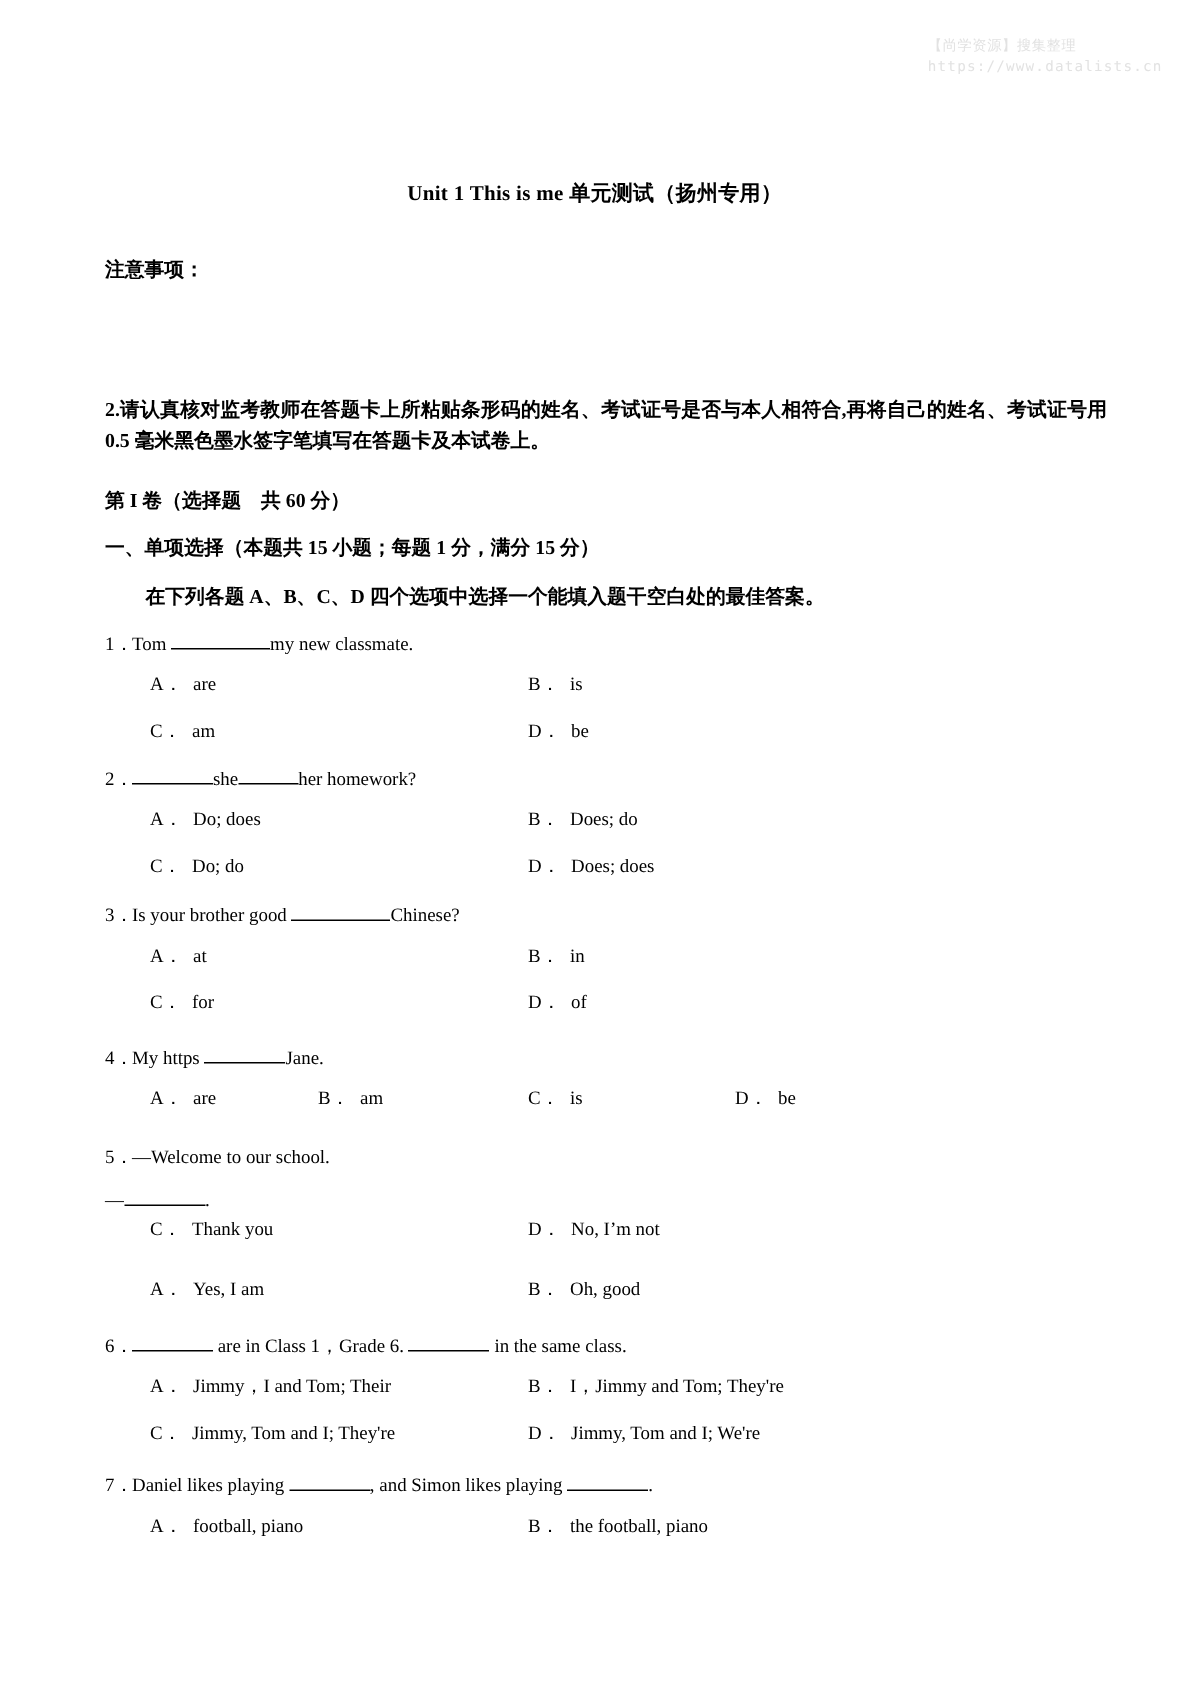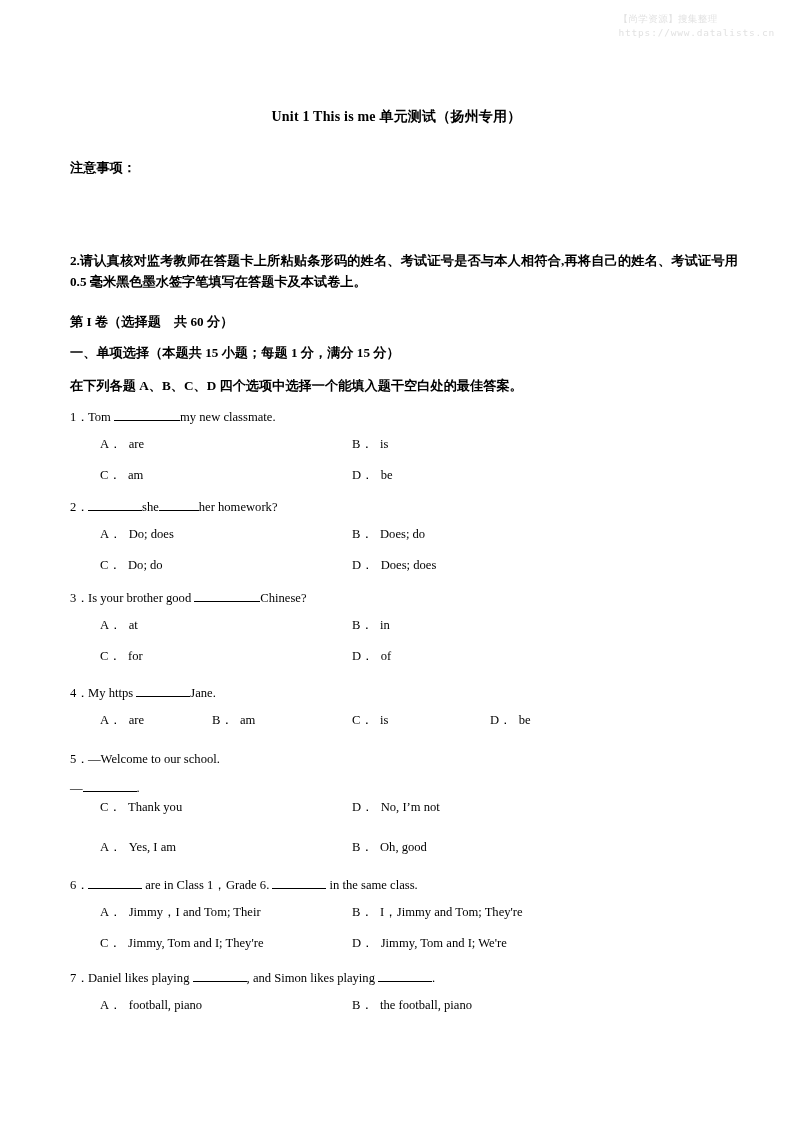--- a/index.html
+++ b/index.html
@@ -36,21 +36,21 @@
     font-family: "DejaVu Sans Mono", monospace;
     font-size: 9.5px;
     letter-spacing: 0.8px;
     display: block;
   }
 
   
   .page {
     position: absolute;
     left: 0;
-    top: 0;
+    top: 12px;
     width: 793px;
     height: 831px;
     border-radius: 11px;
   }
 
   .doc-title {
     position: absolute;
     left: 0;
     top: 108px;
     width: 793px;
@@ -136,21 +136,21 @@
     <span class="wm-line2">https://www.datalists.cn</span>
   </div>
 
   <div class="doc-title">Unit 1 This is me 单元测试（扬州专用）</div>
 
   <div class="block" style="top:157px;">注意事项：</div>
   <div class="block" style="top:250px;">2.请认真核对监考教师在答题卡上所粘贴条形码的姓名、考试证号是否与本人相符合,再将自己的姓名、考试证号用 0.5 毫米黑色墨水签字笔填写在答题卡及本试卷上。</div>
 
   <div class="block centered" style="top:311px;">第 I 卷（选择题　共 60 分）</div>
   <div class="block" style="top:342px;">一、单项选择（本题共 15 小题；每题 1 分，满分 15 分）</div>
-  <div class="block" style="top:375px;">在下列各题 A、B、C、D 四个选项中选择一个能填入题干空白处的最佳答案。</div>
+  <div class="block" style="top:375px;margin-left:27px;">在下列各题 A、B、C、D 四个选项中选择一个能填入题干空白处的最佳答案。</div>
 
   <div class="question" style="top:408px;">
     <div class="q-stem">
       <span class="q-num">1．</span><span>Tom </span><span class="blank w-long"></span><span>my new classmate.</span>
     </div>
     <div class="opt-row" style="margin-top:8px;">
       <div class="opt col-a"><span class="lbl">A．</span><span>are</span></div>
       <div class="opt col-b"><span class="lbl">B．</span><span>is</span></div>
     </div>
     <div class="opt-row">

